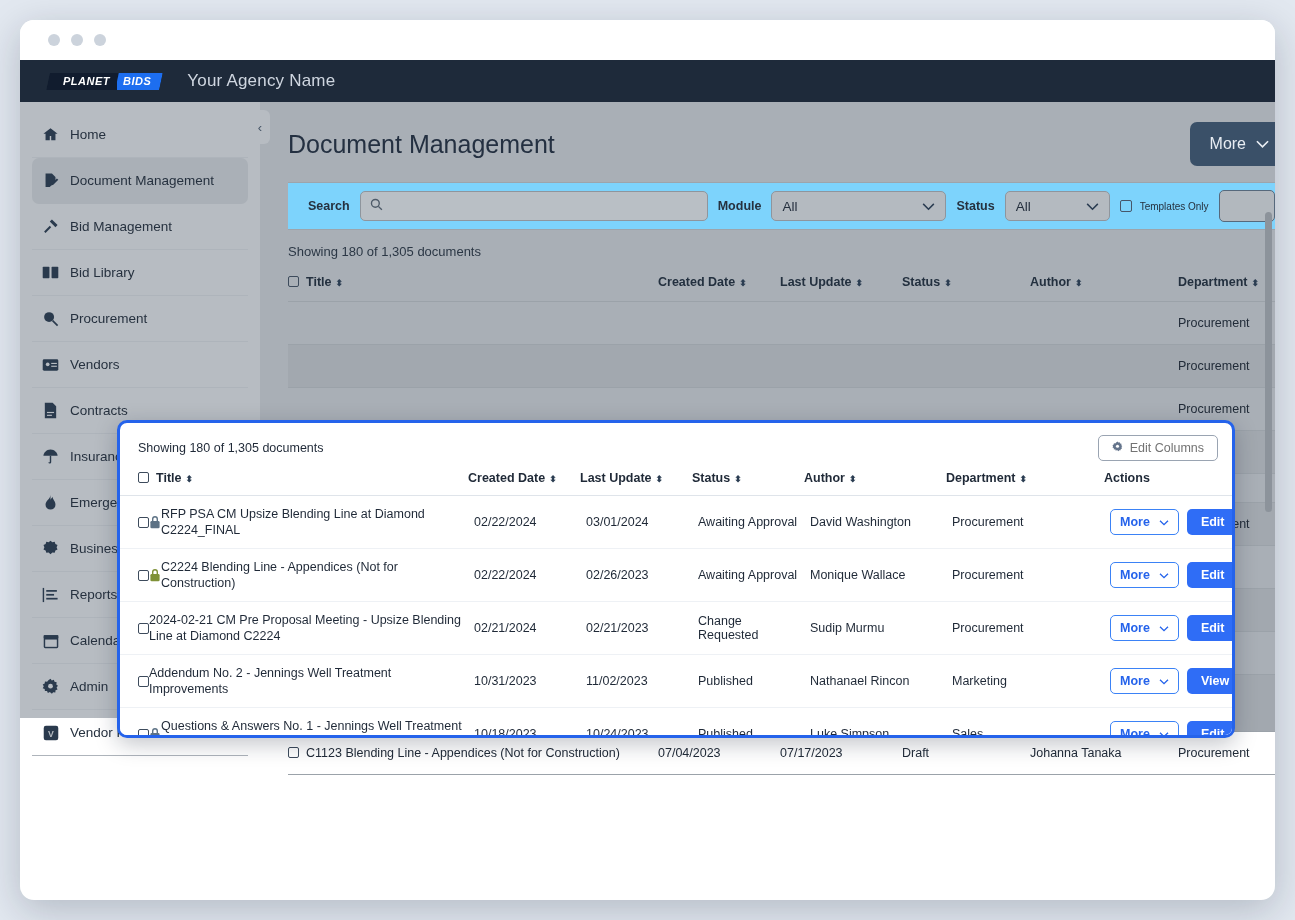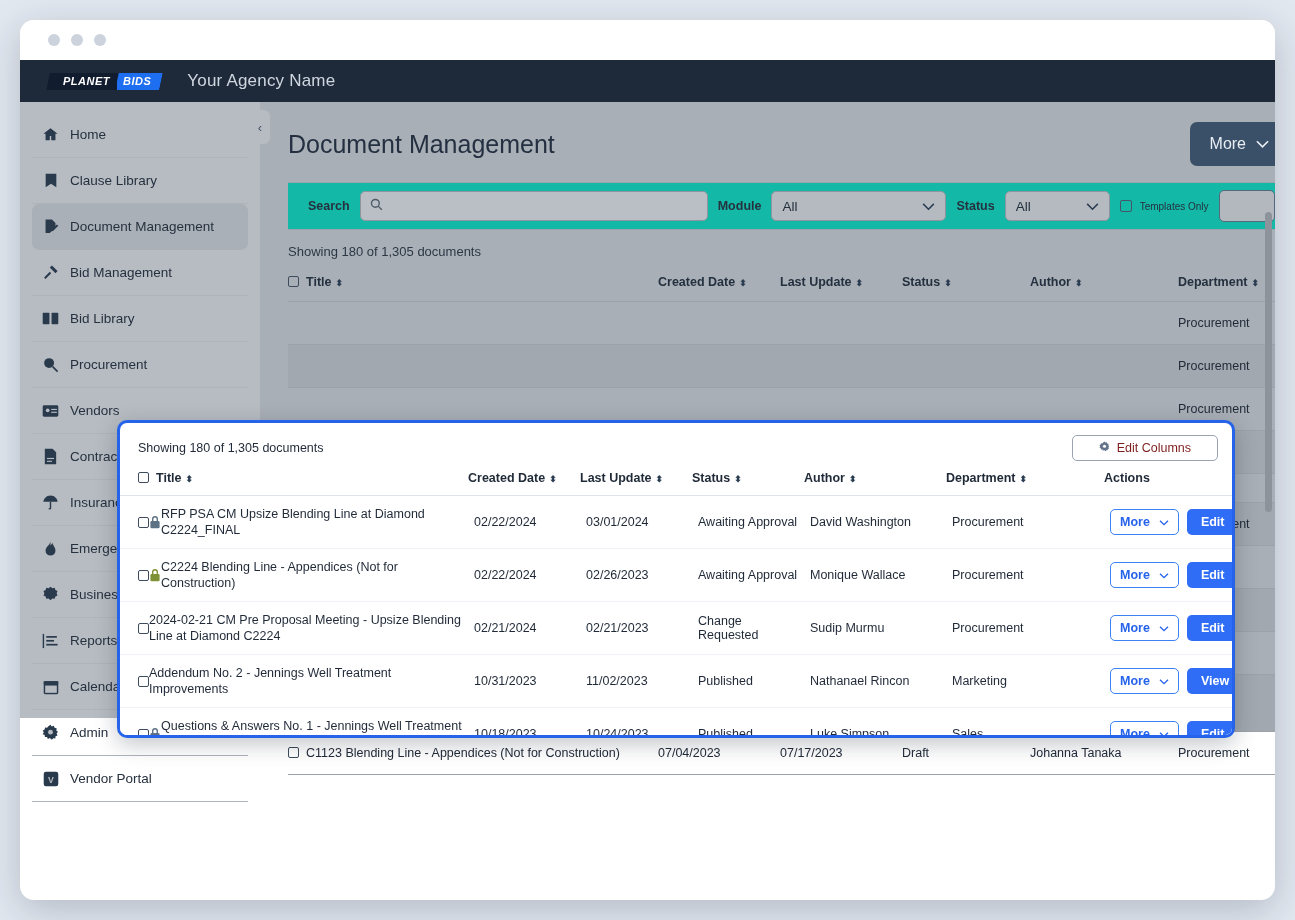--- a/index.html
+++ b/index.html
@@ -139,21 +139,21 @@
     font-size: 16px;
     padding: 13px 20px;
     border-radius: 7px 0 0 7px;
     display: flex; align-items: center; gap: 10px;
     margin-right: -14px;
   }
 
   
   .filter-bar {
     margin: 0 0 0 28px;
-    background: #14b8a6;
+    background: #7dd3fc;
     border-top: 1px solid #9da4ab;
     border-bottom: 1px solid #9da4ab;
     height: 48px;
     display: flex;
     align-items: center;
     gap: 10px;
     padding-left: 20px;
   }
   .flabel { font-size: 12.5px; font-weight: bold; color: #26313f; }
   .search-box {
@@ -254,22 +254,22 @@
   .modal-top {
     display: flex; align-items: center; justify-content: space-between;
     padding: 12px 14px 6px 18px;
   }
   .modal-showing { font-size: 12.5px; color: #1f2937; }
   .edit-cols {
     border: 1px solid #9aa4b2;
     border-radius: 5px;
     background: #ffffff;
     font-size: 12.5px;
-    color: #7f1d1d;
-    padding: 5px 26px;
+    color: #737373;
+    padding: 5px 13px;
     display: flex; align-items: center; gap: 7px;
   }
   .modal table.doc th {
     border-bottom: 1px solid #dfe4ea;
     color: #1f2937;
     padding: 4px 6px 10px 0;
   }
   .modal table.doc td {
     border-bottom: 1px solid #eef1f5;
     color: #1f2937;
@@ -326,28 +326,20 @@
   <div class="app-body">
 
     <div class="sidebar">
       <div class="side-item">
         <span class="side-ico">
             <svg width="17" height="17" viewBox="0 0 24 24" fill="#2a3a4d">
               <path d="M12 3 2 11h3v9h6v-6h2v6h6v-9h3z"></path>
             </svg>
           </span>
         <span>Home</span>
-      </div>
-      <div class="side-item">
-        <span class="side-ico">
-            <svg width="16" height="17" viewBox="0 0 24 24" fill="#2a3a4d">
-              <path d="M4 2h16v20l-8-5-8 5z"></path>
-            </svg>
-          </span>
-        <span>Clause Library</span>
       </div>
       <div class="side-item active">
         <span class="side-ico">
             <svg width="17" height="17" viewBox="0 0 24 24" fill="#2a3a4d">
               <path d="M5 2h9l5 5v6l-8 8H5z"></path>
               <path d="M21 9l2 2-7 7-3 1 1-3z" fill="#2a3a4d"></path>
             </svg>
           </span>
         <span>Document Management</span>
       </div>

